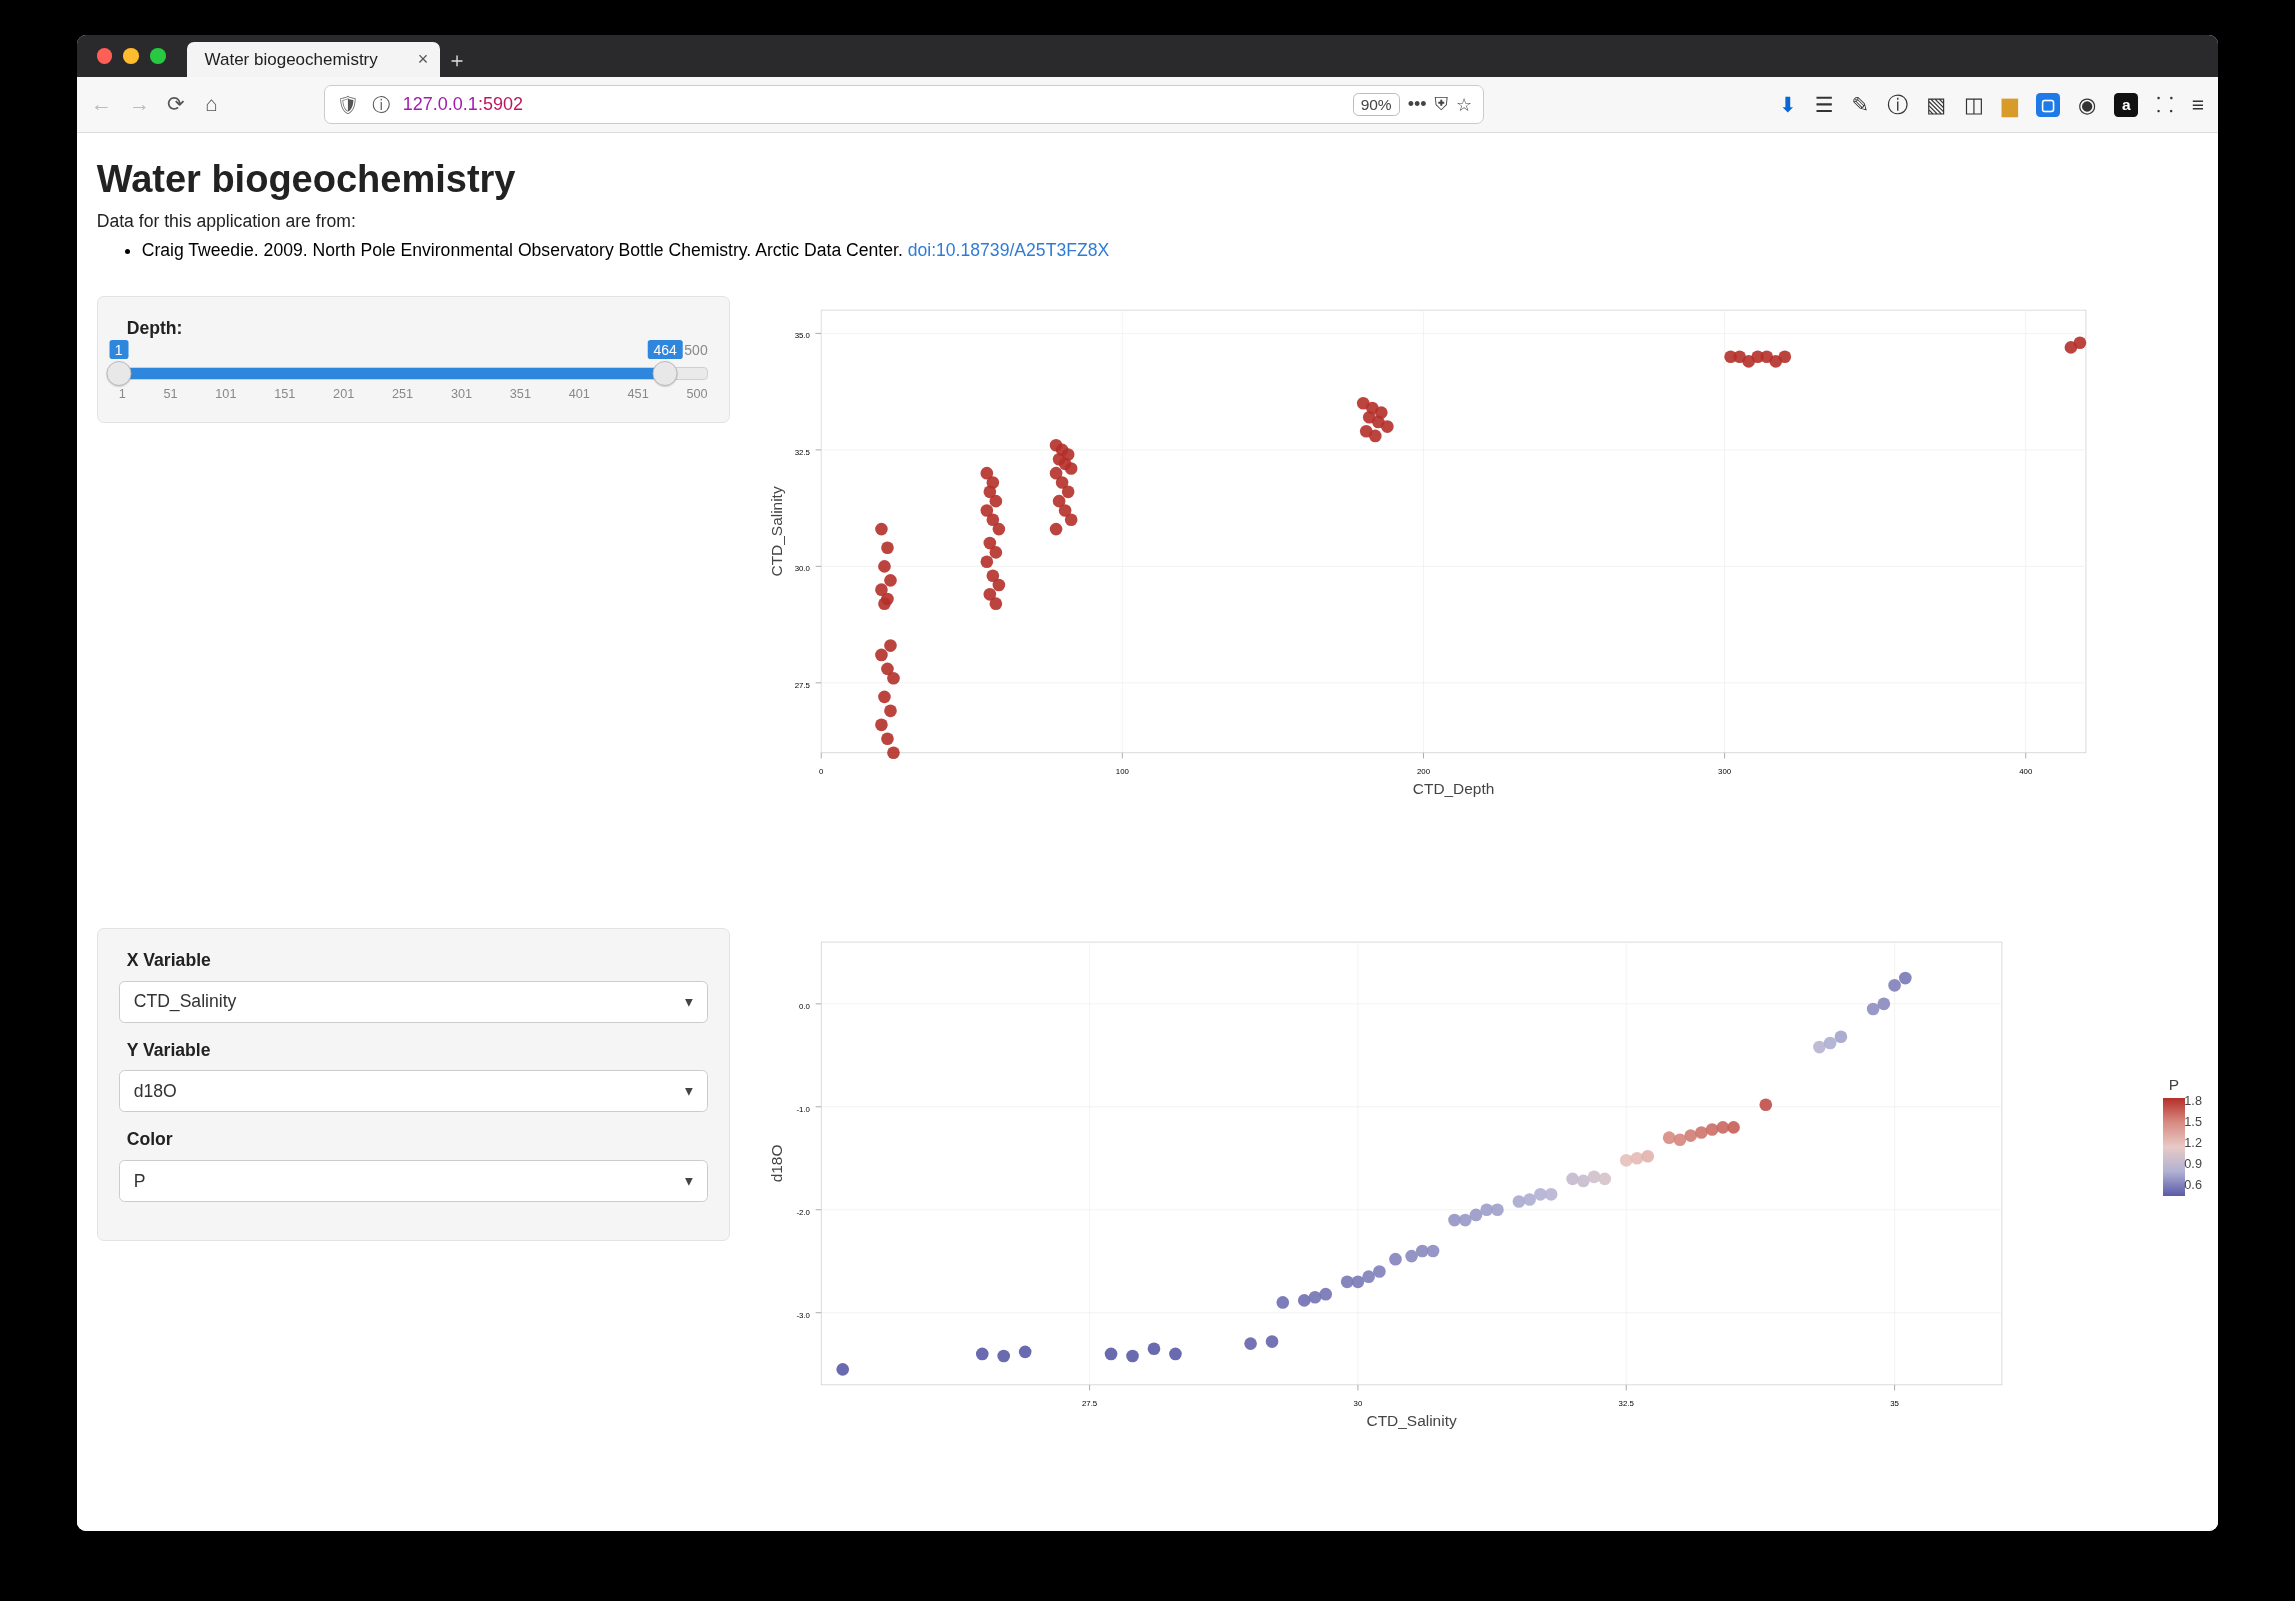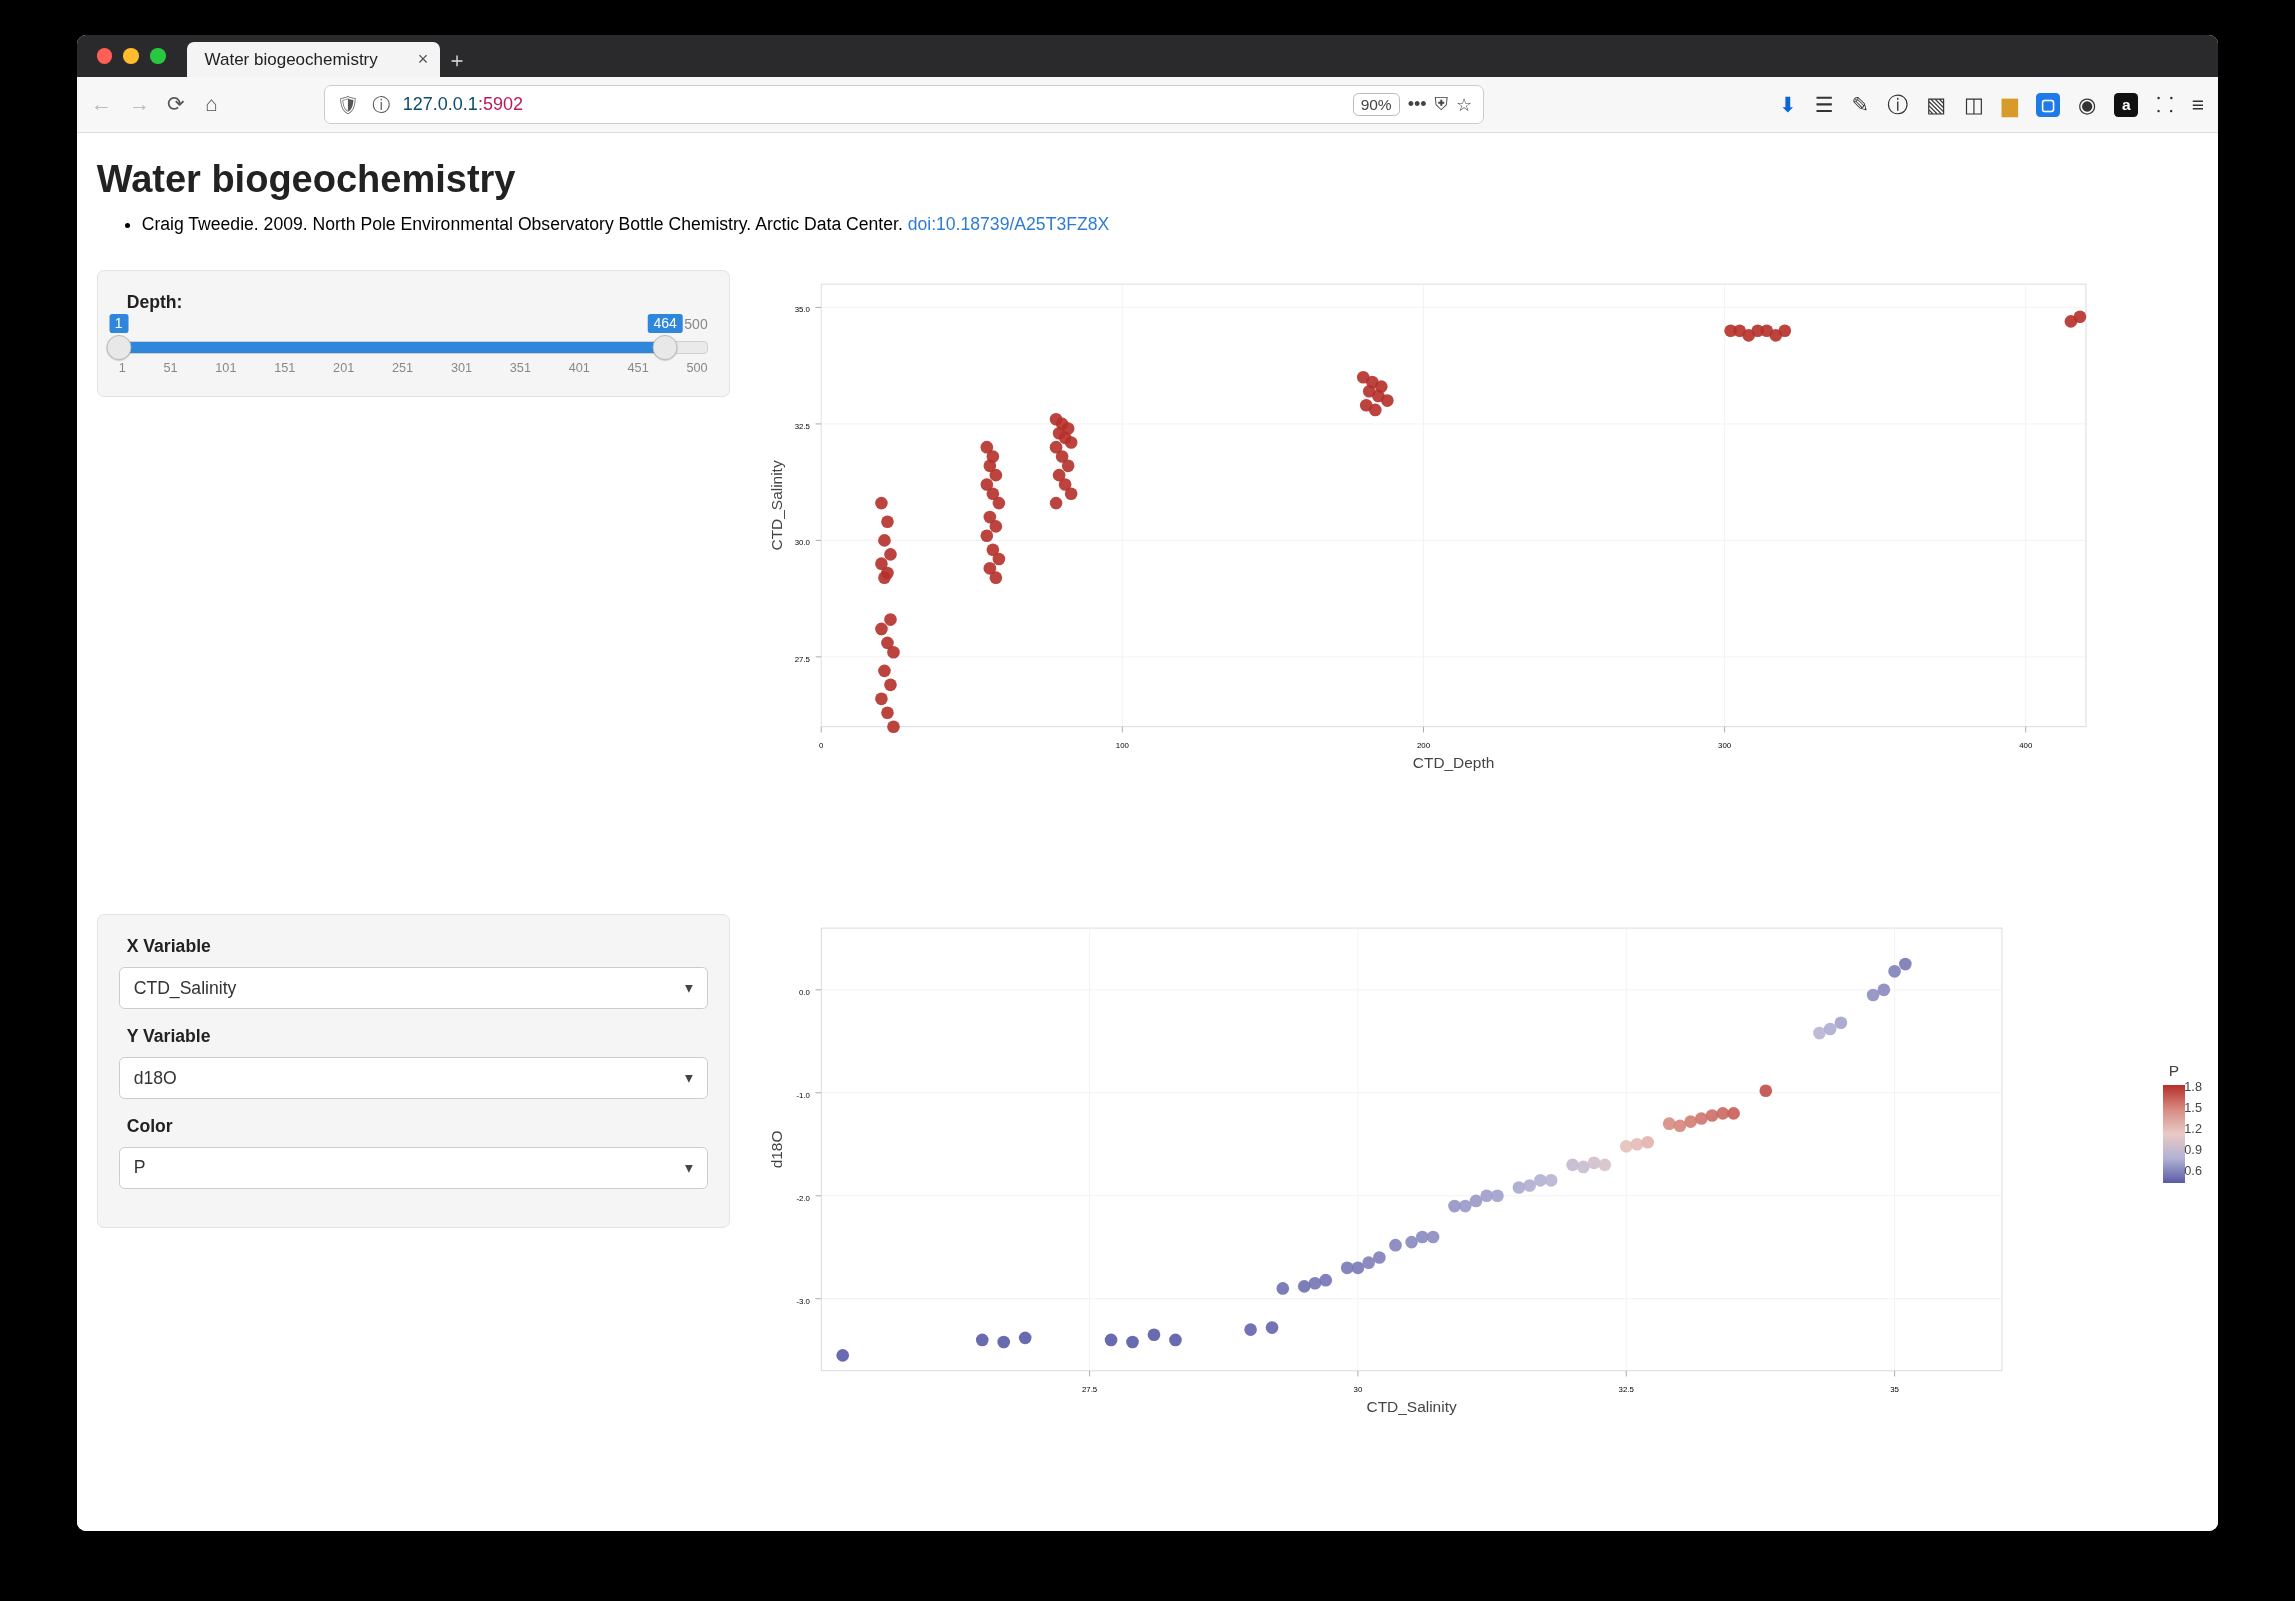--- a/index.html
+++ b/index.html
@@ -89,21 +89,21 @@
     border-radius: 7px;
     display: flex;
     align-items: center;
     padding: 0 11.2px;
     gap: 8.4px;
     font-size: 18px;
     color: #555;
     justify-content: space-between;
   }
   .urlbar-left { display: flex; align-items: center; gap: 12.7px; }
-  .urlbar .host { color: #0c4a6e; }
+  .urlbar .host { color: #a21caf; }
   .urlbar .port { color: #be185d; }
   .zoom-badge {
     border: 0.7px solid #bbb;
     border-radius: 5.6px;
     font-size: 15.5px;
     padding: 1.4px 7px;
     color: #444;
   }
   .urlbar-right { display: flex; align-items: center; gap: 8px; font-size: 18px; color: #444;}
 
@@ -308,20 +308,21 @@
         <span class="ti box blue-box">▢</span>
         <span class="ti">◉</span>
         <span class="ti box">a</span>
         <span class="ti">⸬</span>
         <span class="ti">≡</span>
       </div>
     </div>
 
     <div class="page">
       <h1>Water biogeochemistry</h1>
+      <div class="intro">Data for this application are from:</div>
       <ul>
         <li>
           <span>Craig Tweedie. 2009. North Pole Environmental Observatory Bottle Chemistry. Arctic Data Center. </span><a href="#" class="data-link">doi:10.18739/A25T3FZ8X</a>
         </li>
       </ul>
 
       <div class="app-grid">
 
         <div class="panel" style="align-self:start;">
           <label class="title">Depth:</label>

